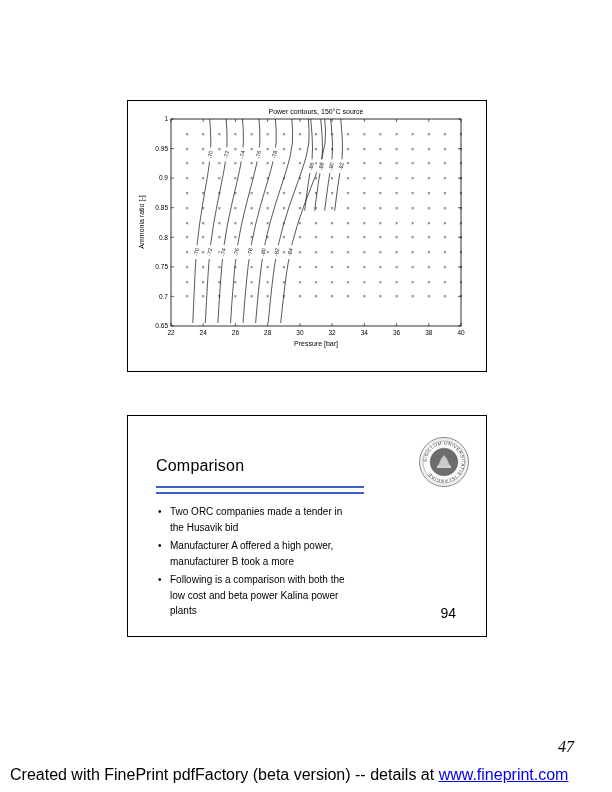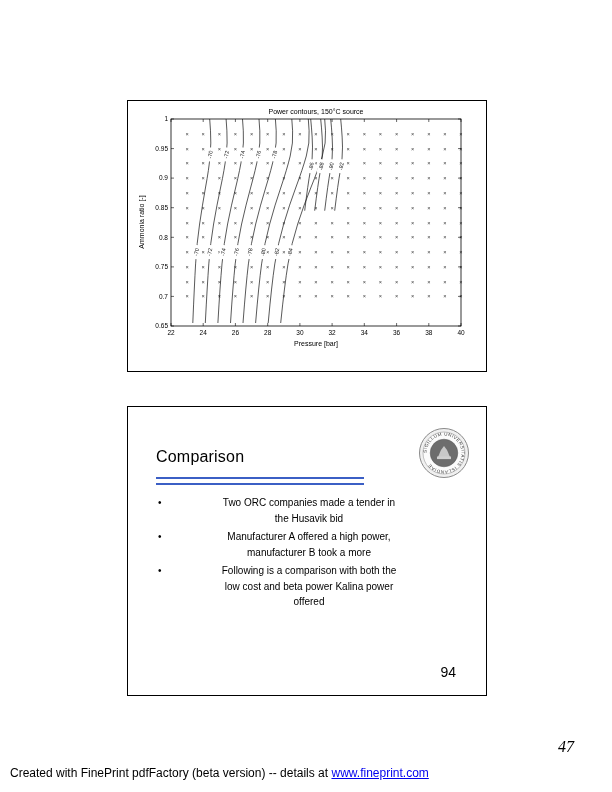--- a/index.html
+++ b/index.html
@@ -6,42 +6,42 @@
   html,body { background:#fff; }
   body {
     width:612px; height:792px; position:relative;
     font-family:"Liberation Sans", sans-serif; color:#000;
   }
   .page { position:absolute; left:0; top:0; width:612px; height:792px; background:#fff; overflow:hidden; }
 
   
   .slide { position:absolute; left:127px; width:360px; background:#fff; border:1px solid #000; }
   .slide1 { top:100px; height:272px; }
-  .slide2 { top:406px; height:290px;text-align:center; }
+  .slide2 { top:415px; height:222px; }
 
   
   .chart-title { position:absolute; left:43px; top:7px; width:290px; text-align:center; font-size:7px; }
   #contour-svg { position:absolute; left:0; top:0; }
   .xlabel { position:absolute; left:43px; top:239px; width:290px; text-align:center; font-size:7px; }
   .ylabel { position:absolute; left:13px; top:121px; transform:translate(-50%,-50%) rotate(-90deg); font-size:7px; white-space:nowrap; }
 
   
   .slide2-title { position:absolute; left:28px; top:41px; font-size:16px; letter-spacing:0.2px; }
   .double-rule { position:absolute; left:28px; top:70px; width:208px; height:8px;
                  border-top:2px solid #3b5fc5; border-bottom:2px solid #3b5fc5; }
   .seal { position:absolute; left:290px; top:20px; }
   .bullets { position:absolute; left:30px; top:88px; width:290px; list-style:none; }
   .bullets li { position:relative; padding-left:12px; font-size:10px; line-height:15.5px; margin-bottom:3px; }
   .bullets li::before { content:"\2022"; position:absolute; left:0; top:0; }
   .bullets .line { display:block; }
   .slide-page-number { position:absolute; right:30px; bottom:15px; font-size:14px; }
 
   
   .corner-page-number { position:absolute; right:38px; top:738px; font-family:"Liberation Serif", serif; font-style:italic; font-size:16px; }
-  .fineprint { position:absolute; left:10px; top:766px; font-size:12px; }
+  .fineprint { position:absolute; left:10px; top:766px; font-size:16px; }
   .fineprint-link { color:#0000ee; text-decoration:underline; cursor:pointer; }
   svg text { font-family:"Liberation Sans", sans-serif; }
 </style>
 </head>
 <body>
 
 <div class="page">
 
   <section class="slide slide1">
     <svg id="contour-svg" viewBox="0 0 360 272" width="360" height="272">
@@ -440,21 +440,21 @@
         <span class="line">Two ORC companies made a tender in</span>
         <span class="line">the Husavik bid</span>
       </li>
       <li>
         <span class="line">Manufacturer A offered a high power,</span>
         <span class="line">manufacturer B took a more</span>
       </li>
       <li>
         <span class="line">Following is a comparison with both the</span>
         <span class="line">low cost and beta power Kalina power</span>
-        <span class="line">offered</span>
+        <span class="line">plants</span>
       </li>
     </ul>
 
     <div class="slide-page-number">94</div>
   </section>
 
   <div class="corner-page-number">47</div>
   <div class="fineprint">
     <span>Created with FinePrint pdfFactory (beta version) -- details at </span><a class="fineprint-link" href="#">www.fineprint.com</a>
   </div>

